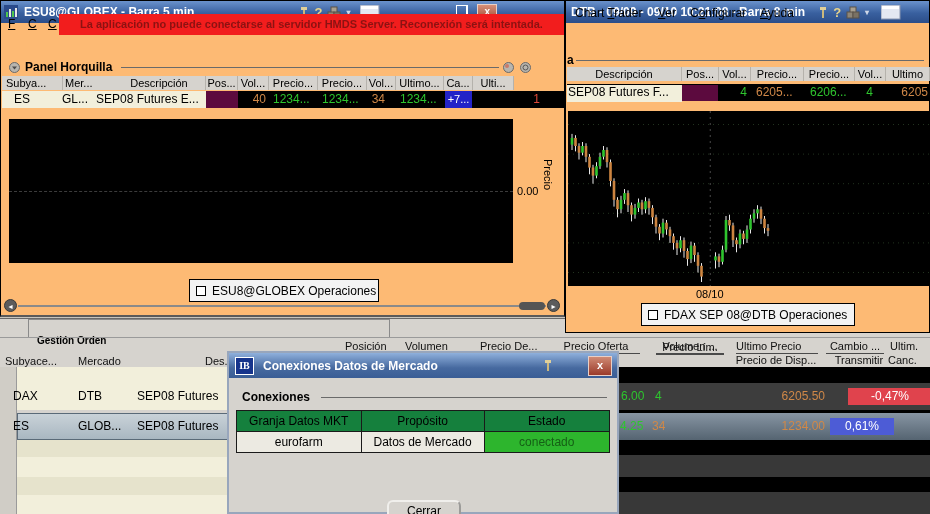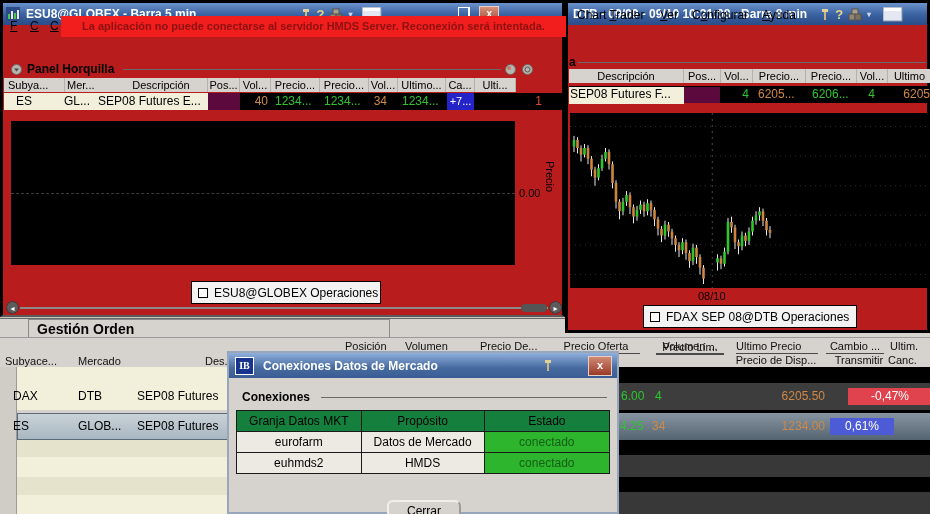--- a/index.html
+++ b/index.html
@@ -1,19 +1,19 @@
 <!DOCTYPE html>
 <html><head>
 <meta charset="utf-8">
 <style>
   html,body{margin:0;padding:0}
   .screen{position:relative;width:930px;height:514px;overflow:hidden;background:#c8c5bd;
     font-family:"Liberation Sans",sans-serif;font-size:12px;color:#000}
   .abs{position:absolute}
-  .win{position:absolute;background:#b91c1c;border:3px solid #000000;box-sizing:border-box}
+  .win{position:absolute;background:#fdba74;border:1px solid #000000;box-sizing:border-box}
   .tbar{position:absolute;left:0;top:0;right:0;height:22px;
     background:linear-gradient(180deg,#6a92cc 0%,#39609f 55%,#2b4d89 100%);
     display:flex;align-items:center;color:#fff;font-weight:bold;font-size:12px;white-space:nowrap}
   .tico{display:inline-block;margin-left:5px}
   .qmark{color:#e8d48a;font-weight:bold;font-size:13px}
   .caret{color:#cfd8e8;font-size:8px}
   .winbtn{display:inline-block;width:18px;height:15px;text-align:center;line-height:14px;font-size:10px;margin-left:3px}
   .err{position:absolute;background:#f21d1d;color:#8c1212;font-weight:bold;font-size:11px;
     line-height:21px;text-align:center;white-space:nowrap;overflow:hidden}
   .phdr{font-weight:bold;font-size:12px}
@@ -46,21 +46,21 @@
 </style>
 </head>
 <body>
 
 <div class="screen">
 
   <div class="abs" style="left:0;top:318px;width:930px;height:196px;background:#d6d3ce;z-index:1">
     <div class="hline" style="left:0;top:0;width:930px;background:#6a6a6a"></div>
 
     <div class="abs" style="left:28px;top:1px;width:362px;height:18px;background:#d6d3ce;border:1px solid #8a8a8a;border-bottom:none;box-sizing:border-box">
-      <span class="abs" style="left:8px;top:1px;font-weight:bold;font-size:14px">Gestión Orden</span>
+      <span class="abs" style="left:8px;top:15px;font-weight:bold;font-size:10px">Gestión Orden</span>
     </div>
     <div class="hline" style="left:0;top:19px;width:930px;background:#9a9a9a"></div>
 
     <span class="ghdr" style="left:345px;top:22px">Posición</span>
     <span class="ghdr" style="left:405px;top:22px">Volumen</span>
     <span class="ghdr" style="left:480px;top:22px">Precio De...</span>
     <span class="ghdr u" style="left:552px;top:22px;width:88px;text-align:center">Precio Oferta</span>
     <span class="ghdr u" style="left:656px;top:22px;width:68px;text-align:center">Volumen ...</span>
     <span class="ghdr u" style="left:736px;top:22px;width:82px;text-align:left">Ultimo Precio</span>
     <span class="ghdr u" style="left:826px;top:22px;width:58px;text-align:center">Cambio ...</span>
@@ -433,24 +433,19 @@
           <tr>
         <td class="h" style="width:125px">Granja Datos MKT</td>
         <td class="h" style="width:123px">Propósito</td>
         <td class="h" style="width:125px">Estado</td>
       </tr>
       <tr>
         <td>eurofarm</td>
         <td>Datos de Mercado</td>
         <td class="ok">conectado</td>
       </tr>
-      <tr>
-        <td>euhmds2</td>
-        <td>HMDS</td>
-        <td class="ok">conectado</td>
-      </tr>
     </tbody>
       </table>
     <button style="position:absolute;left:158px;top:147px;width:74px;height:22px;background:#d6d3ce;
                    border:2px outset #f0efec;border-radius:6px;font-family:'Liberation Sans',sans-serif;font-size:12px">Cerrar</button>
   </div>
 
 </div>
 
 </body></html>

